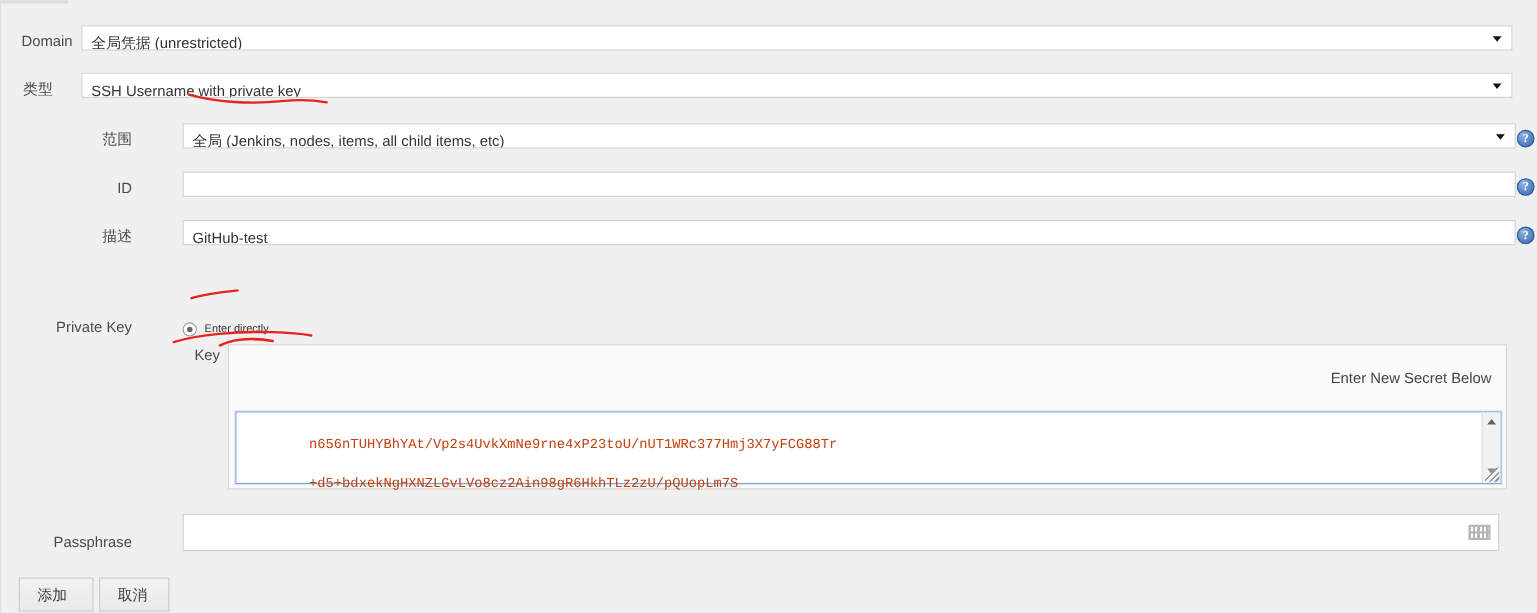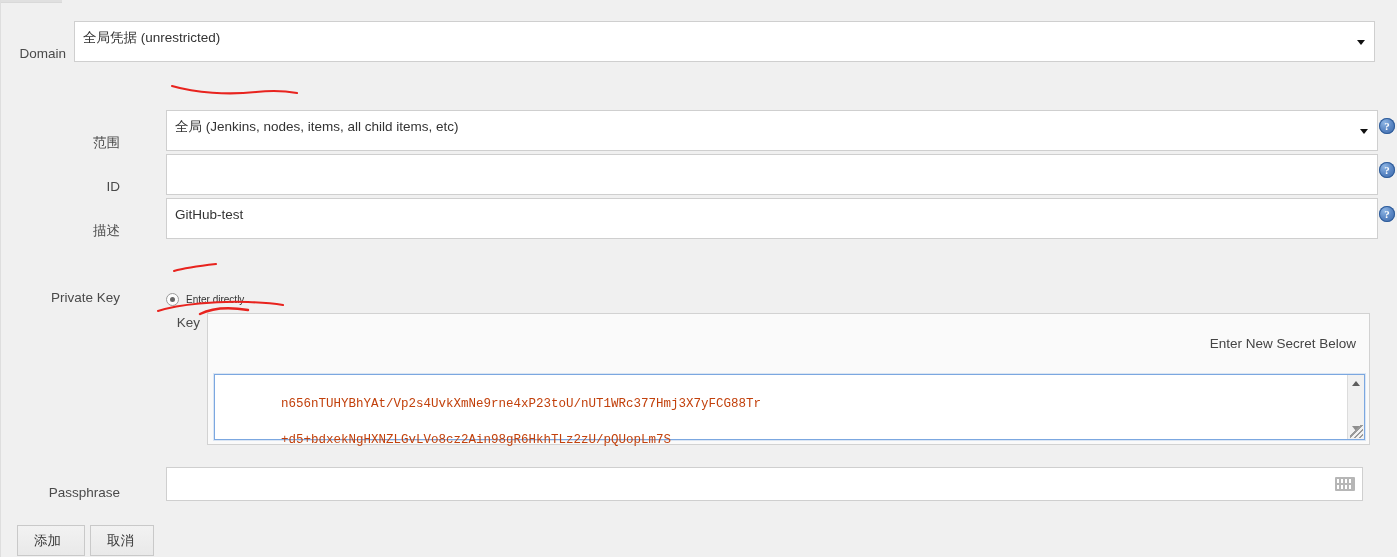--- a/index.html
+++ b/index.html
@@ -48,21 +48,21 @@
     line-height: 16px;
     white-space: nowrap;
     user-select: none;
   }
   .lbl-cjk { font-size: 13.5px; }
 
   .field {
     box-sizing: border-box;
     background: #ffffff;
     border: 1px solid #cfcfcf;
-    height: 41px;
+    height: 23px;
     line-height: 31px;
     padding: 0 8px;
     font-size: 13.5px;
     color: #333;
     position: relative;
     overflow: hidden;
     white-space: nowrap;
   }
   .select {
     padding-right: 26px;
@@ -247,20 +247,27 @@
   <div class="left-rule"></div>
 
   <div class="row" style="left:0; top:21px; width:1397px;">
     <div class="lbl" style="width:66px; margin-top:9px;">Domain</div>
     <div class="field select" style="margin-left:8px; width:1301px;">
       <span class="val-cjk">全局凭据 (unrestricted)</span>
       <span class="caret"></span>
     </div>
   </div>
 
+  <div class="row" style="left:0; top:64px; width:1397px;">
+    <div class="lbl lbl-cjk" style="width:48px; margin-top:9px;">类型</div>
+    <div class="field select" style="margin-left:26px; width:1301px;">
+      <span>SSH Username with private key</span>
+      <span class="caret"></span>
+    </div>
+  </div>
 
   <div class="row" style="left:0; top:110px; width:1397px;">
     <div class="lbl lbl-cjk" style="width:120px; margin-top:9px;">范围</div>
     <div class="field select" style="margin-left:46px; width:1212px;">
       <span class="val-cjk">全局 (Jenkins, nodes, items, all child items, etc)</span>
       <span class="caret"></span>
     </div>
   </div>
   <div class="help" style="left:1379px; top:118px;">?</div>
 

